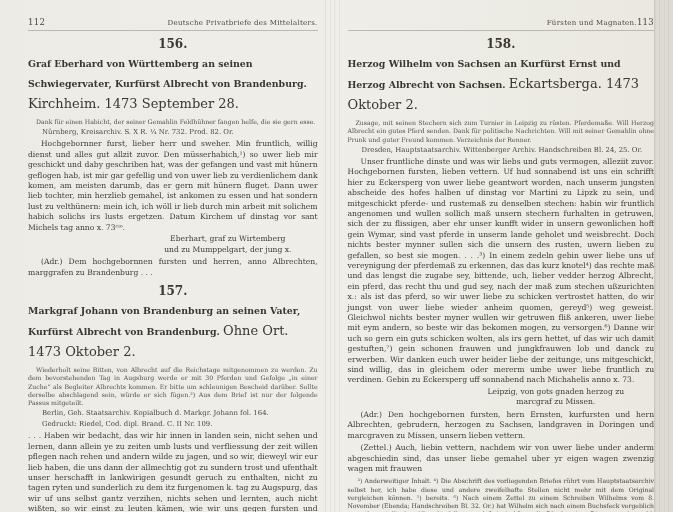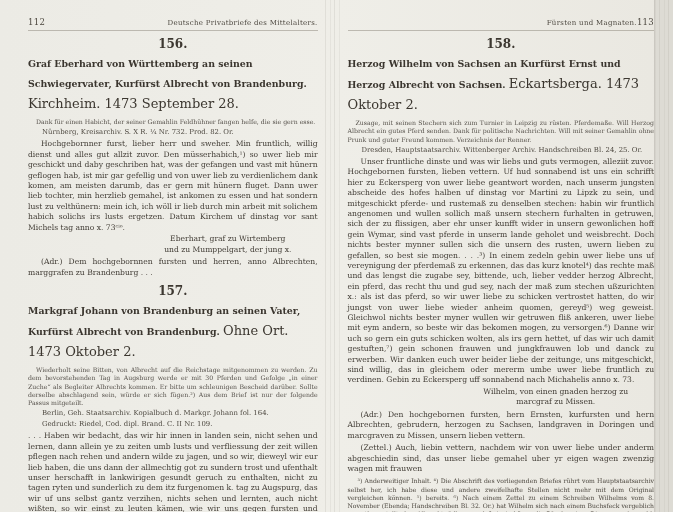--- a/index.html
+++ b/index.html
@@ -143,21 +143,21 @@
     <div>
       <div class="letter-number">158.</div>
       <div class="letter-title">
         <span>Herzog Wilhelm von Sachsen an Kurfürst Ernst und Herzog Albrecht von Sachsen.</span>
         <span class="plain">Eckartsberga.  1473 Oktober 2.</span>
       </div>
       <div class="regest">Zusage, mit seinen Stechern sich zum Turnier in Leipzig zu rüsten. Pferdemaße. Will Herzog Albrecht ein gutes Pferd senden. Dank für politische Nachrichten. Will mit seiner Gemahlin ohne Prunk und guter Freund kommen. Verzeichnis der Renner.</div>
       <div class="source">Dresden, Hauptstaatsarchiv. Wittenberger Archiv. Handschreiben Bl. 24, 25. Or.</div>
       <div class="bodytext">Unser fruntliche dinste und was wir liebs und guts vermogen, alleziit zuvor. Hochgebornen fursten, lieben vettern. Uf hud sonnabend ist uns ein schrifft hier zu Eckersperg von uwer liebe geantwort worden, nach unserm jungsten abscheide des hofes halben uf dinstag vor Martini zu Lipzk zu sein, und mitgeschickt pferde- und rustemaß zu denselben stechen: habin wir fruntlich angenomen und wullen sollich maß unsern stechern furhalten in getruwen, sich der zu flissigen, aber ehr unser kunfft wider in unsern gewonlichen hoff gein Wymar, sind vast pferde in unserm lande geholet und weisbrecht. Doch nichts bester mynner sullen sich die unsern des rusten, uwern lieben zu gefallen, so best sie mogen. . . .³) In einem zedeln gebin uwer liebe uns uf vereynigung der pferdemaß zu erkennen, das das kurz knotel⁴) das rechte maß und das lengst die zugabe sey, bittende, uch, lieber vedder herzog Albrecht, ein pferd, das recht thu und gud sey, nach der maß zum stechen ußzurichten x.: als ist das pferd, so wir uwer liebe zu schicken vertrostet hatten, do wir jungst von uwer liebe wieder anheim quomen, gereyd⁵) weg geweist. Gleichwol nichts bester myner wullen wir getruwen fliß ankeren, uwer liebe mit eym andern, so beste wir das bekomen mogen, zu versorgen.⁶) Danne wir uch so gern ein guts schicken wolten, als irs gern hettet, uf das wir uch damit gestuften,⁷) gein schonen frauwen und jungkfrauwen lob und danck zu erwerben. Wir danken euch uwer beider liebe der zeitunge, uns mitgeschickt, sind willig, das in gleichem oder mererm umbe uwer liebe fruntlich zu verdinen. Gebin zu Eckersperg uff sonnabend nach Michahelis anno x. 73.</div>
       <div class="sigblock shift-right">
-        <div class="sigline">Wilhelm, von einen gnaden herzog zu</div>
+        <div class="sigline">Leipzig, von gots gnaden herzog zu</div>
         <div class="sigline">marcgraf zu Missen.</div>
       </div>
       <div class="adr">(Adr.)  Den hochgebornen fursten, hern Ernsten, kurfursten und hern Albrechten, gebrudern, herzogen zu Sachsen, landgraven in Doringen und marcgraven zu Missen, unsern lieben vettern.</div>
       <div class="zettel">(Zettel.)  Auch, liebin vettern, nachdem wir von uwer liebe under anderm abgeschiedin sind, das unser liebe gemahel uber yr eigen wagen zwenzig wagen mit frauwen</div>
     </div>
 
     <div class="footnotes">³) Anderweitiger Inhalt.  ⁴) Die Abschrift des vorliegenden Briefes rührt vom Hauptstaatsarchiv selbst her, ich habe diese und andere zweifelhafte Stellen nicht mehr mit dem Original vergleichen können.  ⁵) bereits.  ⁶) Nach einem Zettel zu einem Schreiben Wilhelms vom 8. November (Ebenda; Handschreiben Bl. 32. Or.) hat Wilhelm sich nach einem Buchsfeck vergeblich umgethan, stellt aber Albrecht, falls er nach Leipzig käme, die Pferde seiner Diener zur Auswahl.  ⁷) gestützen, instituere.</div>
 
   </div>
 

